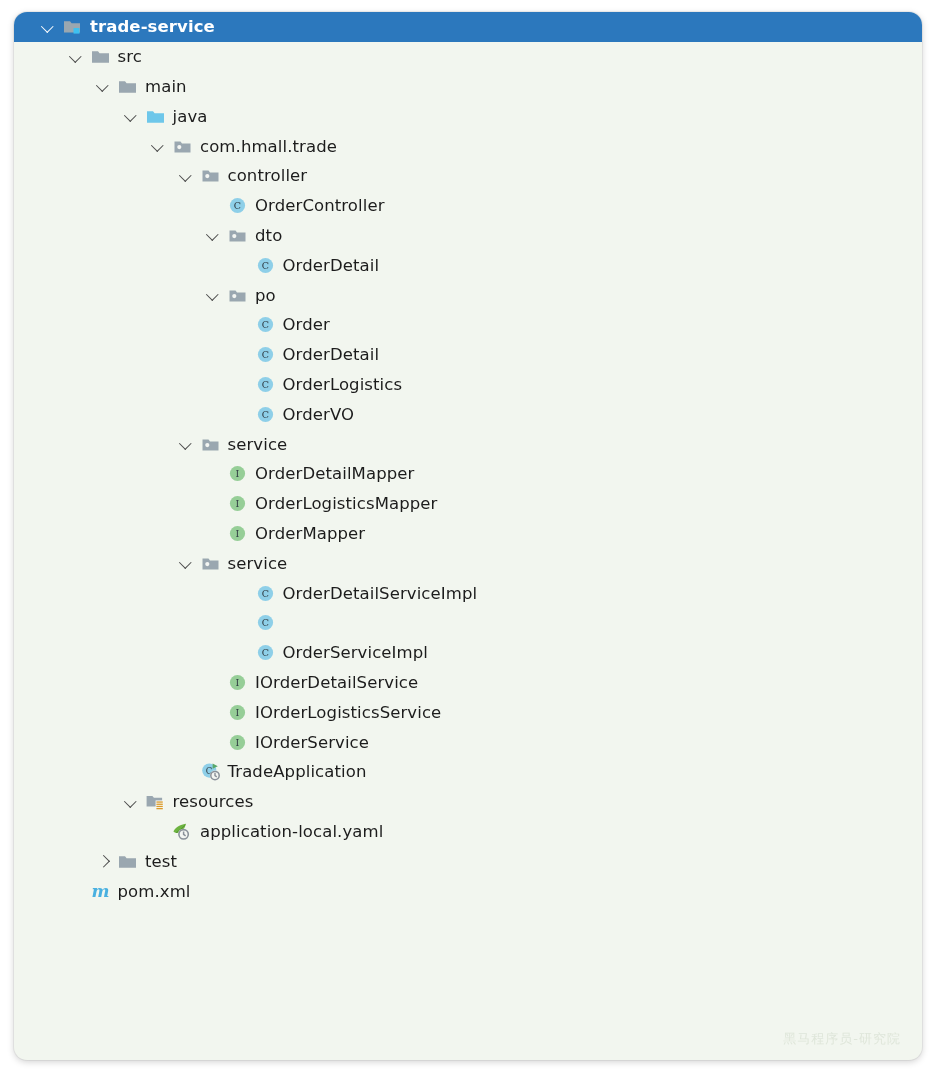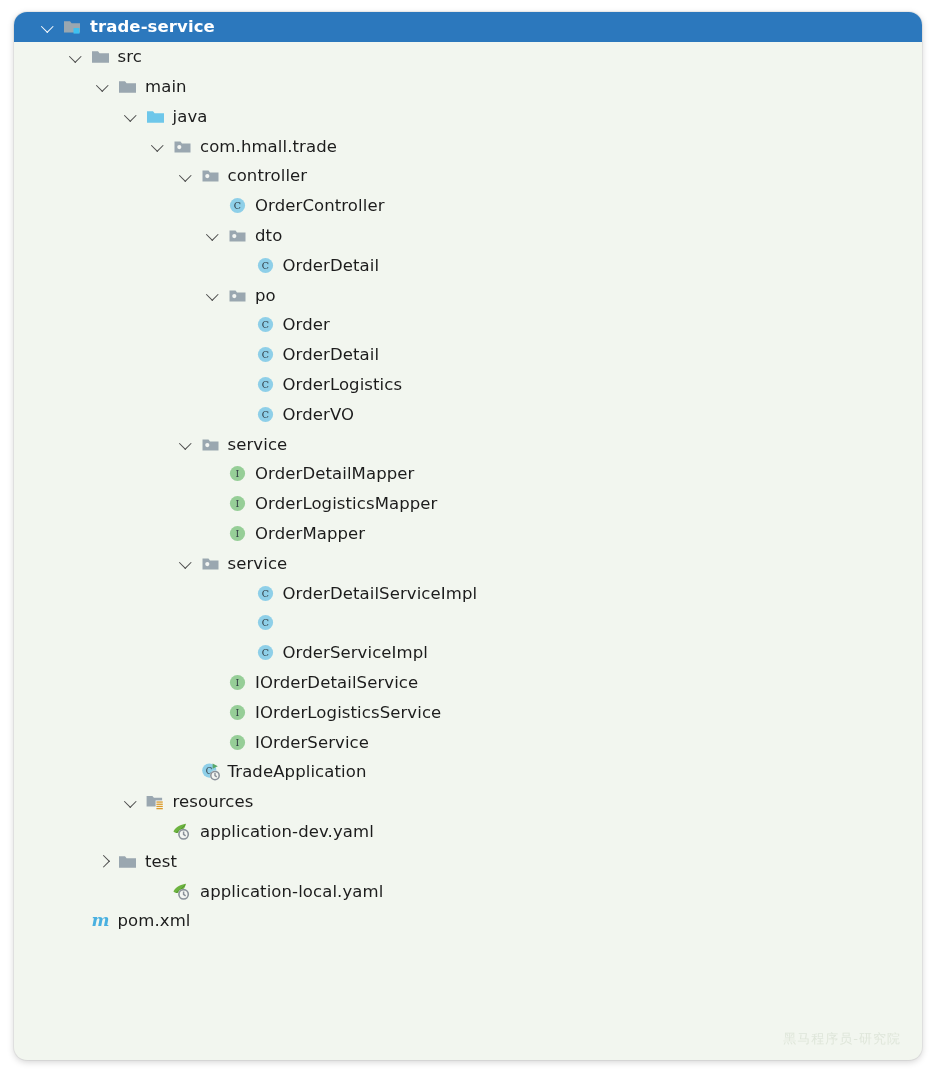--- a/index.html
+++ b/index.html
@@ -412,45 +412,31 @@
         <span class="chev none"></span>
         <span class="icon">
           <svg width="21" height="21" viewBox="0 0 21 21">
             <path d="M1.4 10.4c2.9-5.5 8.6-7.1 12.7-7.7-1 3.2-2.3 6.2-5 8.2-2.3 1.7-5.4 1.6-7.7-.5z" fill="#6db33f"></path>
             <path d="M4.2 11.6c3-1.9 6.3-4.3 8.6-7.4" stroke="#4f9030" stroke-width="0.9" fill="none"></path>
             <circle cx="11.6" cy="13.3" r="5.6" fill="#f3f5f2"></circle>
             <circle cx="11.6" cy="13.3" r="4.7" fill="none" stroke="#8a9199" stroke-width="1.6"></circle>
             <path d="M11.6 10.4v3l2 1.4" stroke="#8a9199" stroke-width="1.5" fill="none"></path>
           </svg>
         </span>
-        <span class="label">application-dev.yaml</span>
+        <span class="label">application-local.yaml</span>
       </div>
       <div class="row">
         <span class="indent" style="width: 79px;"></span>
         <span class="chev right"></span>
         <span class="icon">
           <svg width="21" height="21" viewBox="0 0 21 21">
             <path d="M2 5.2h6l1.6 2h9.4v9.6H2z" fill="#9aa7b0"></path>
           </svg>
         </span>
         <span class="label">test</span>
-      </div>
-      <div class="row">
-        <span class="indent" style="width: 134px;"></span>
-        <span class="chev none"></span>
-        <span class="icon">
-          <svg width="21" height="21" viewBox="0 0 21 21">
-            <path d="M1.4 10.4c2.9-5.5 8.6-7.1 12.7-7.7-1 3.2-2.3 6.2-5 8.2-2.3 1.7-5.4 1.6-7.7-.5z" fill="#6db33f"></path>
-            <path d="M4.2 11.6c3-1.9 6.3-4.3 8.6-7.4" stroke="#4f9030" stroke-width="0.9" fill="none"></path>
-            <circle cx="11.6" cy="13.3" r="5.6" fill="#f3f5f2"></circle>
-            <circle cx="11.6" cy="13.3" r="4.7" fill="none" stroke="#8a9199" stroke-width="1.6"></circle>
-            <path d="M11.6 10.4v3l2 1.4" stroke="#8a9199" stroke-width="1.5" fill="none"></path>
-          </svg>
-        </span>
-        <span class="label">application-local.yaml</span>
       </div>
       <div class="row">
         <span class="indent" style="width: 51.5px;"></span>
         <span class="chev none"></span>
         <span class="icon">
           <svg width="21" height="21" viewBox="0 0 21 21">
             <text x="10.5" y="16.4" text-anchor="middle" font-family="DejaVu Serif, serif" font-style="italic" font-weight="bold" font-size="17" fill="#49b0e0">m</text>
           </svg>
         </span>
         <span class="label">pom.xml</span>

